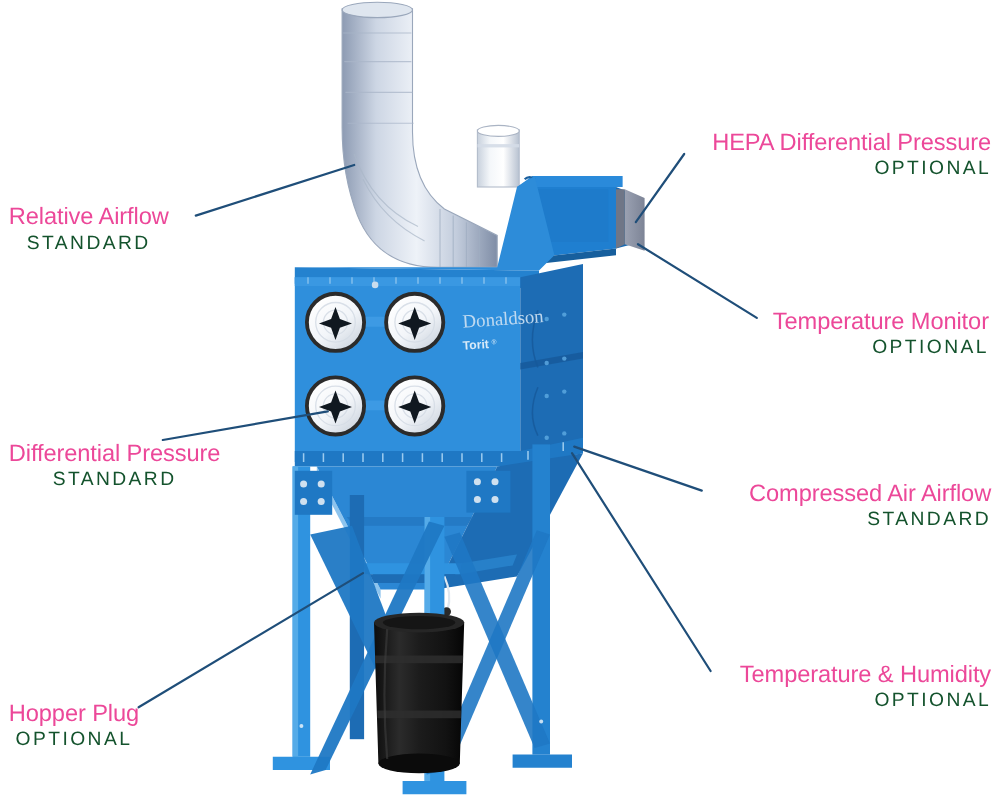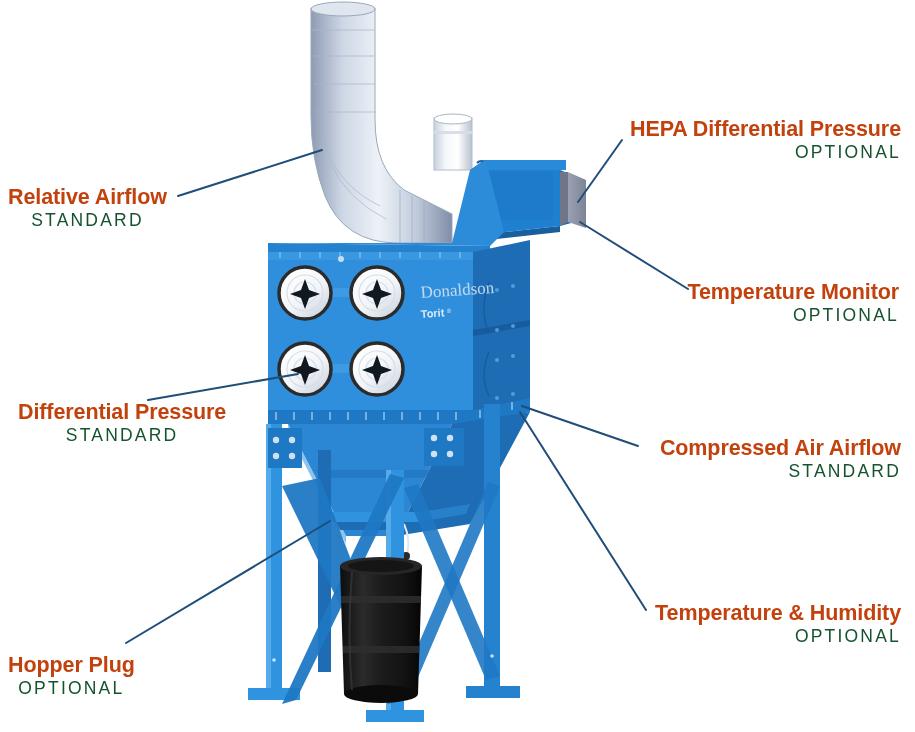--- a/index.html
+++ b/index.html
@@ -30,39 +30,39 @@
   
   .callout {
     position: absolute;
     line-height: 1.04;
     white-space: nowrap;
     user-select: none;
   }
   .callout .title {
     display: block;
     font-size: 21.5px;
-    font-weight: bold;
-    color: #c2410c;
+    font-weight: normal;
+    color: #ec4899;
     letter-spacing: -0.1px;
   }
   .callout .sub {
     display: block;
     font-size: 17.5px;
     font-weight: normal;
     color: #14532d;
     letter-spacing: 2.2px;
     margin-top: 3px;
   }
   .callout.left  { text-align: center; }
   .callout.right { text-align: right; }
 
   
   #c-relative-airflow       { left: 8px;  top: 186px; }
-  #c-differential-pressure  { left: 18px;  top: 401px; }
-  #c-hopper-plug            { left: 8px;  top: 637px; margin-top: 17px; }
+  #c-differential-pressure  { left: 8px;  top: 401px; }
+  #c-hopper-plug            { left: 8px;  top: 637px; }
   #c-hepa                   { right: 14px; top: 118px; }
   #c-particulate            { right: 16px; top: 281px; }
   #c-compressed-air         { right: 14px; top: 437px; }
   #c-temp-humidity          { right: 14px; top: 602px; }
 </style>
 </head>
 <body>
 
 <div id="stage">
 

